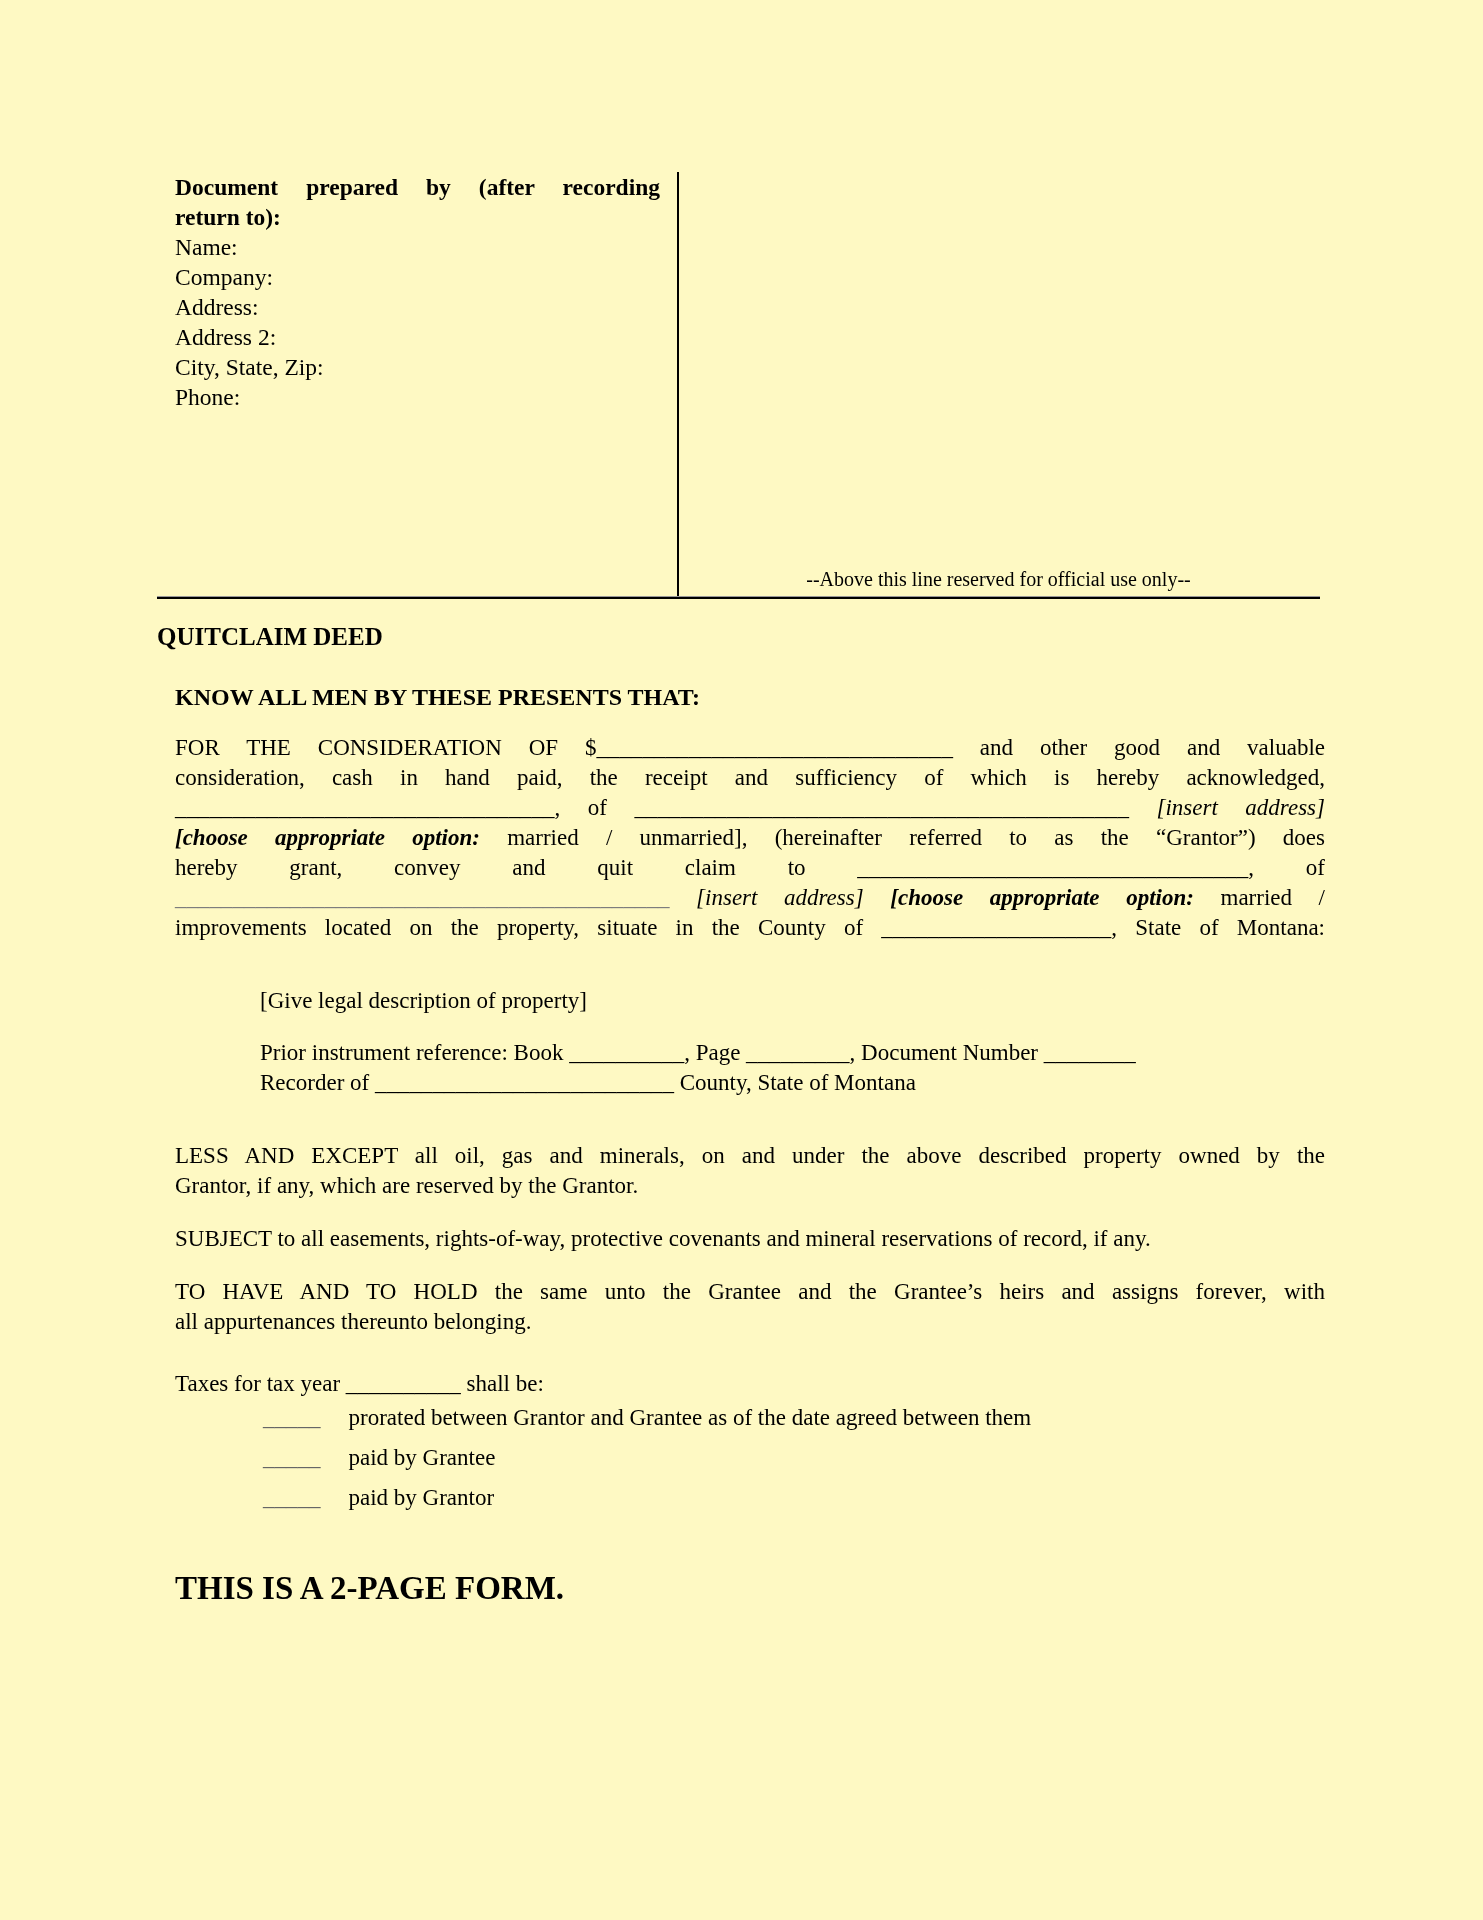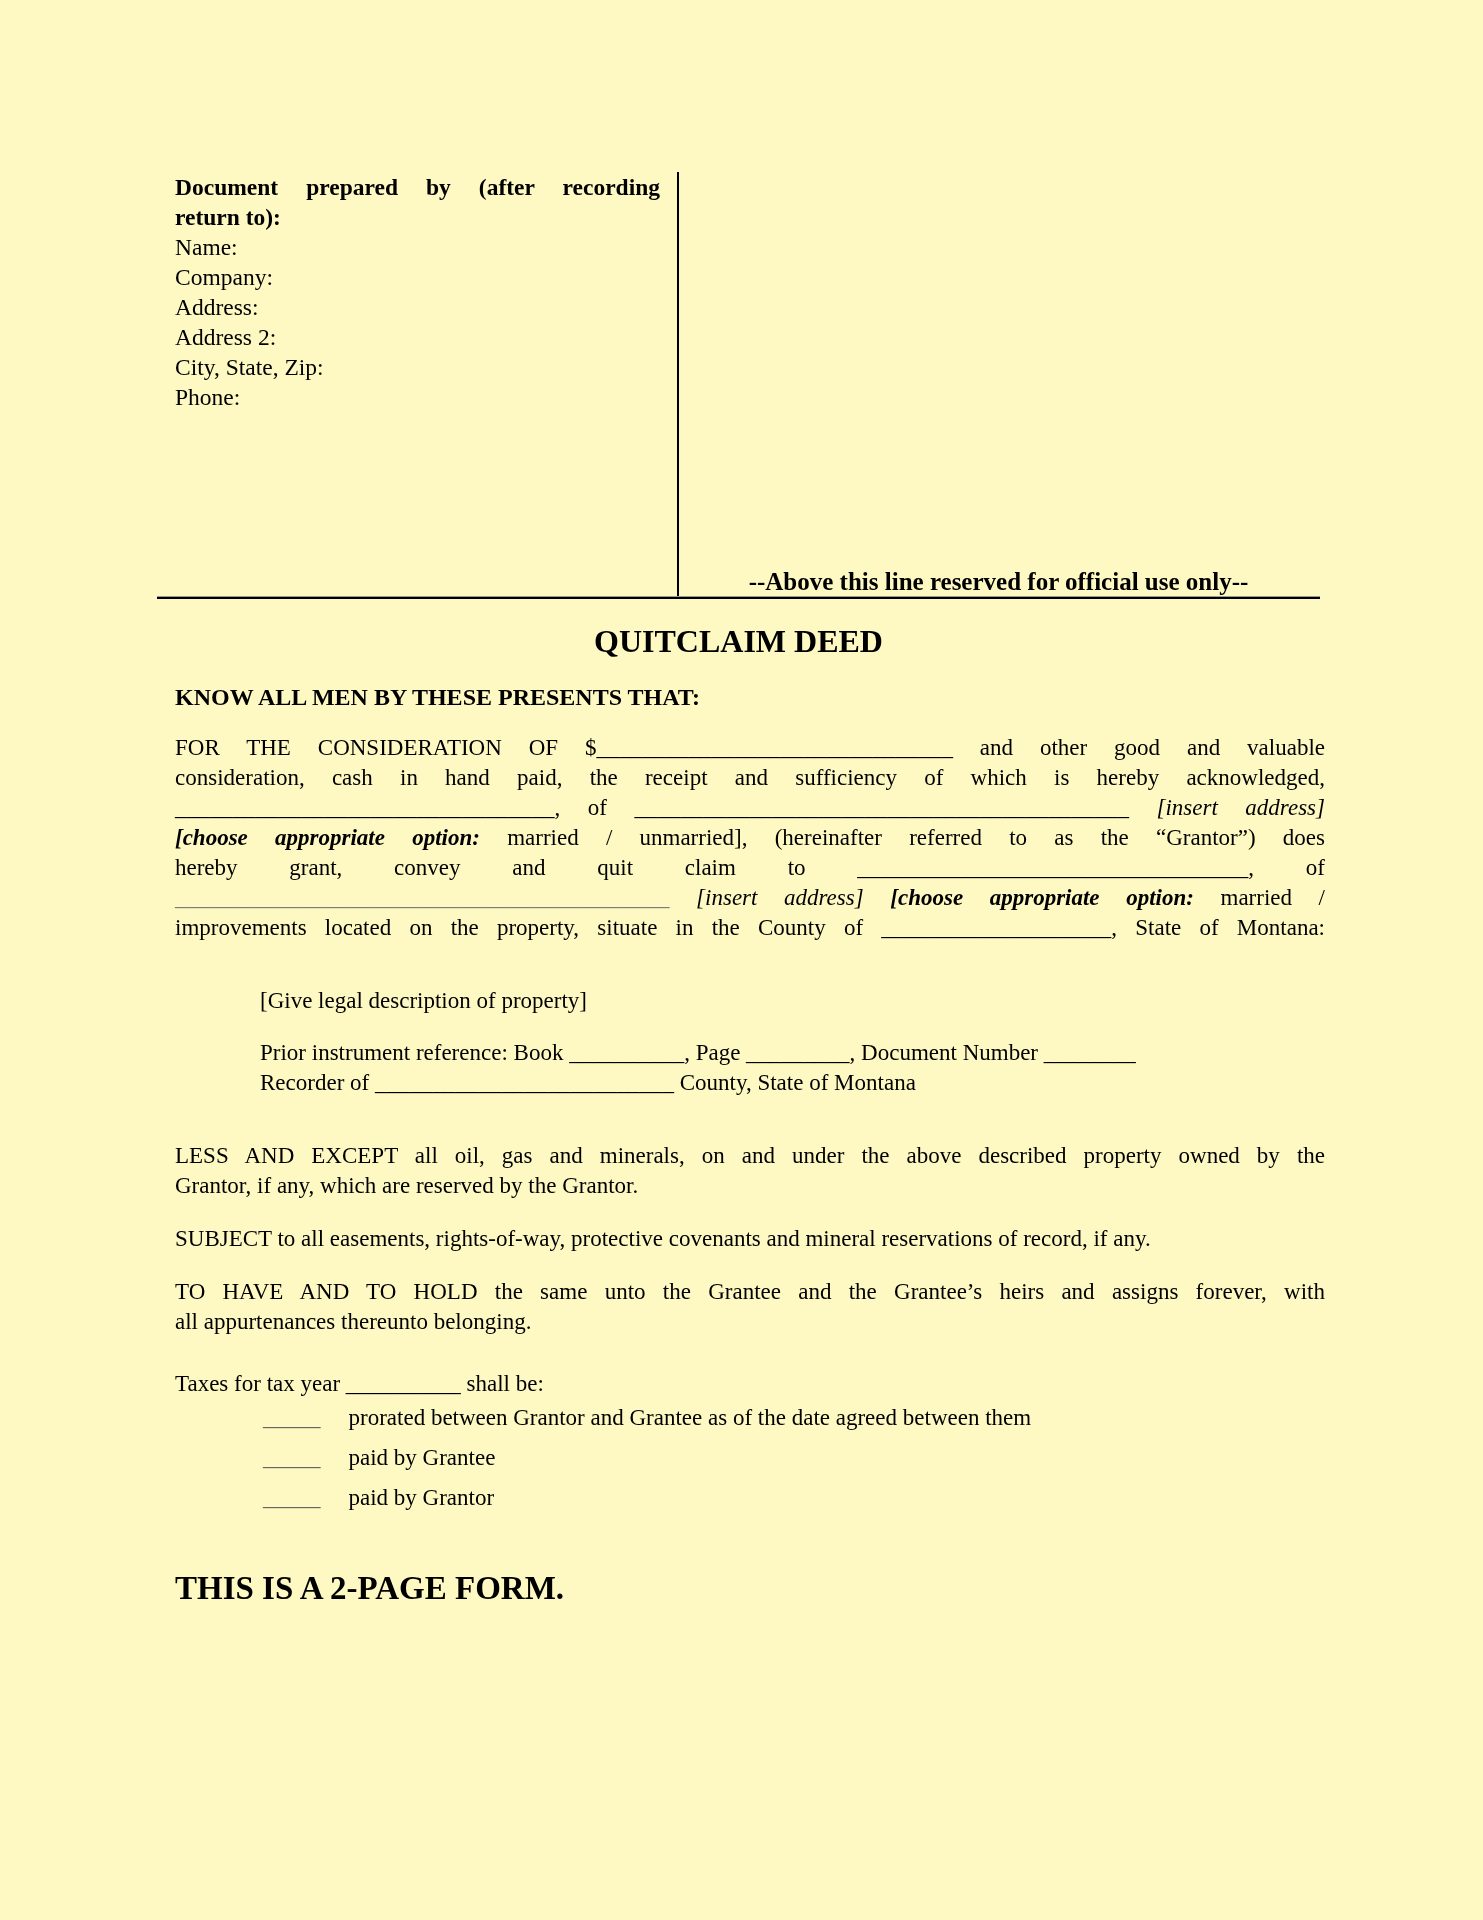--- a/index.html
+++ b/index.html
@@ -21,30 +21,30 @@
   }
   .hb-bold { font-weight: bold; }
   .jline { text-align: justify; text-align-last: justify; text-justify: inter-word; }
 
   .vline {
     left: 677px; top: 172px; width: 2px; height: 424px;
     background: #000;
   }
   .official-note {
     left: 677px; top: 568px; width: 643px;
-    text-align: center; font-weight: bold; font-size: 25px;
+    text-align: center; font-weight: normal; font-size: 20px;
   }
   .hrule {
     left: 157px; top: 596px; width: 1163px; height: 3px;
     background: linear-gradient(to bottom, #999 1px, #000 1px);
   }
 
   .doc-title {
     left: 157px; top: 623px; width: 1163px;
-    text-align: center; font-weight: bold; font-size: 32px;
+    text-align: left; font-weight: bold; font-size: 25px;
   }
   .know-heading {
     left: 175px; top: 684px;
     font-weight: bold; font-size: 24px;
   }
 
   .body-text { font-size: 23px; line-height: 30px; }
 
   .p1 { left: 175px; top: 733px; width: 1150px; }
 

